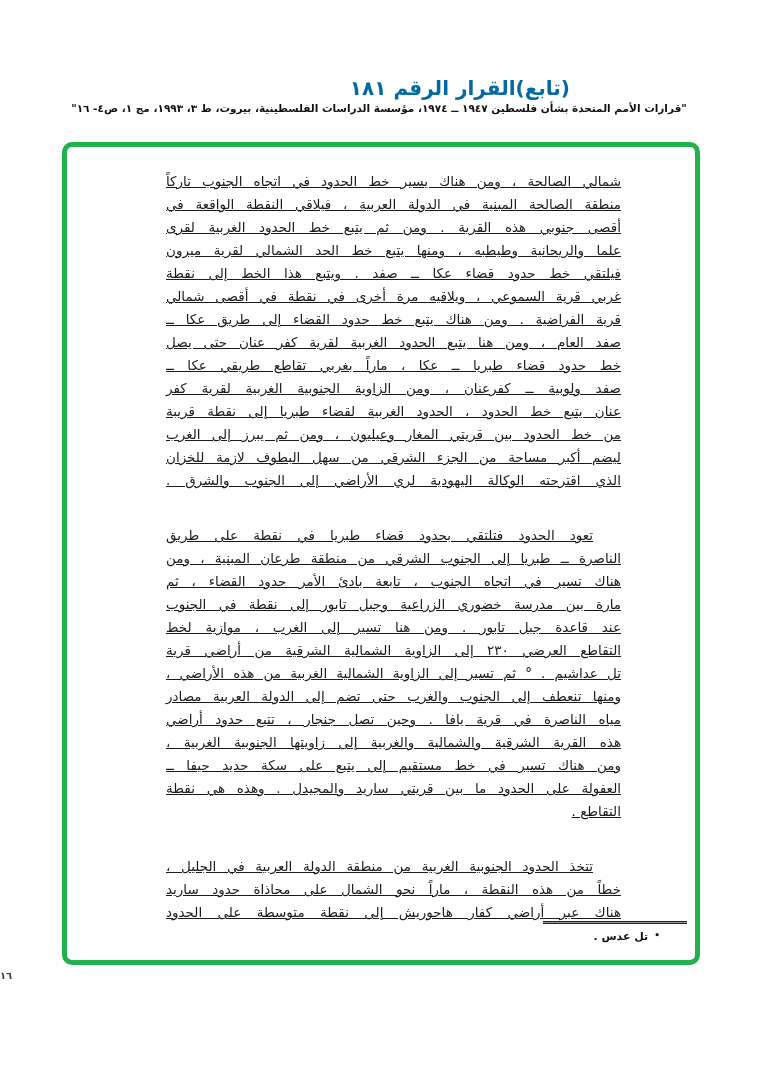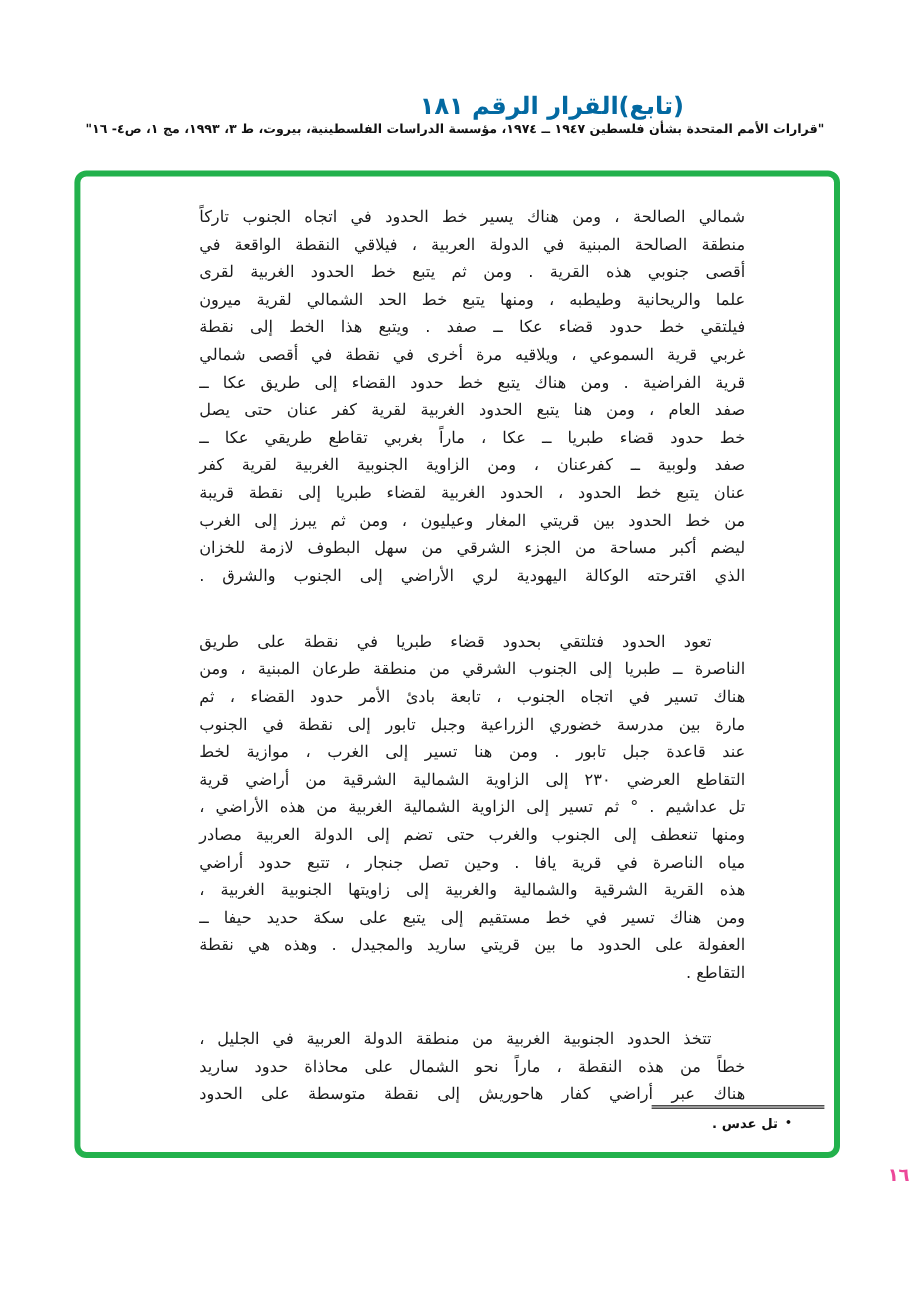--- a/index.html
+++ b/index.html
@@ -30,38 +30,38 @@
   .body-text{
     position:absolute;left:166px;top:170px;width:455px;
     direction:rtl;
     font-size:13.5px;line-height:23px;color:#1a1a1a;
   }
   .para{margin:0;}
   .para + .para{margin-top:12px;}
   .para.p3{margin-top:6px;}
   .ln{
     text-align:justify;text-align-last:justify;
-    height:23px;overflow:visible;white-space:nowrap0;
+    height:23px;overflow:visible;white-space:nowrap0;text-decoration:underline;
   }
   .ln.short{text-align-last:right;}
   .ln.indent{padding-right:28px;margin-top:32px;}
   .footnote-separator{
     position:absolute;top:921px;right:71px;width:144px;height:3px;
     background:linear-gradient(#222 0 1px,#999 1px 2px,#222 2px 3px);
   }
   .footnote{
     position:absolute;top:930px;right:98px;
     direction:rtl;font-size:11px;font-weight:bold;color:#111;
     white-space:nowrap;
   }
   .footnote .bullet{font-size:9px;vertical-align:2px;margin-left:6px;}
   .page-number{
     position:absolute;top:970px;left:0;right:0;
-    text-align:right;font-size:15px;font-weight:bold;
-    letter-spacing:3px;color:#ec4899;direction:rtl;
+    text-align:left;font-size:10px;font-weight:bold;
+    letter-spacing:3px;color:#404040;direction:rtl;
   }
 </style>
 </head>
 <body>
 
 <div class="page-title">(تابع)القرار الرقم ١٨١</div>
 
 <div class="source-citation">"قرارات الأمم المتحدة بشأن فلسطين ١٩٤٧ ــ ١٩٧٤، مؤسسة الدراسات الفلسطينية، بيروت، ط ٣، ١٩٩٣، مج ١، ص٤- ١٦"</div>
 
 <div class="content-border-box"></div>

